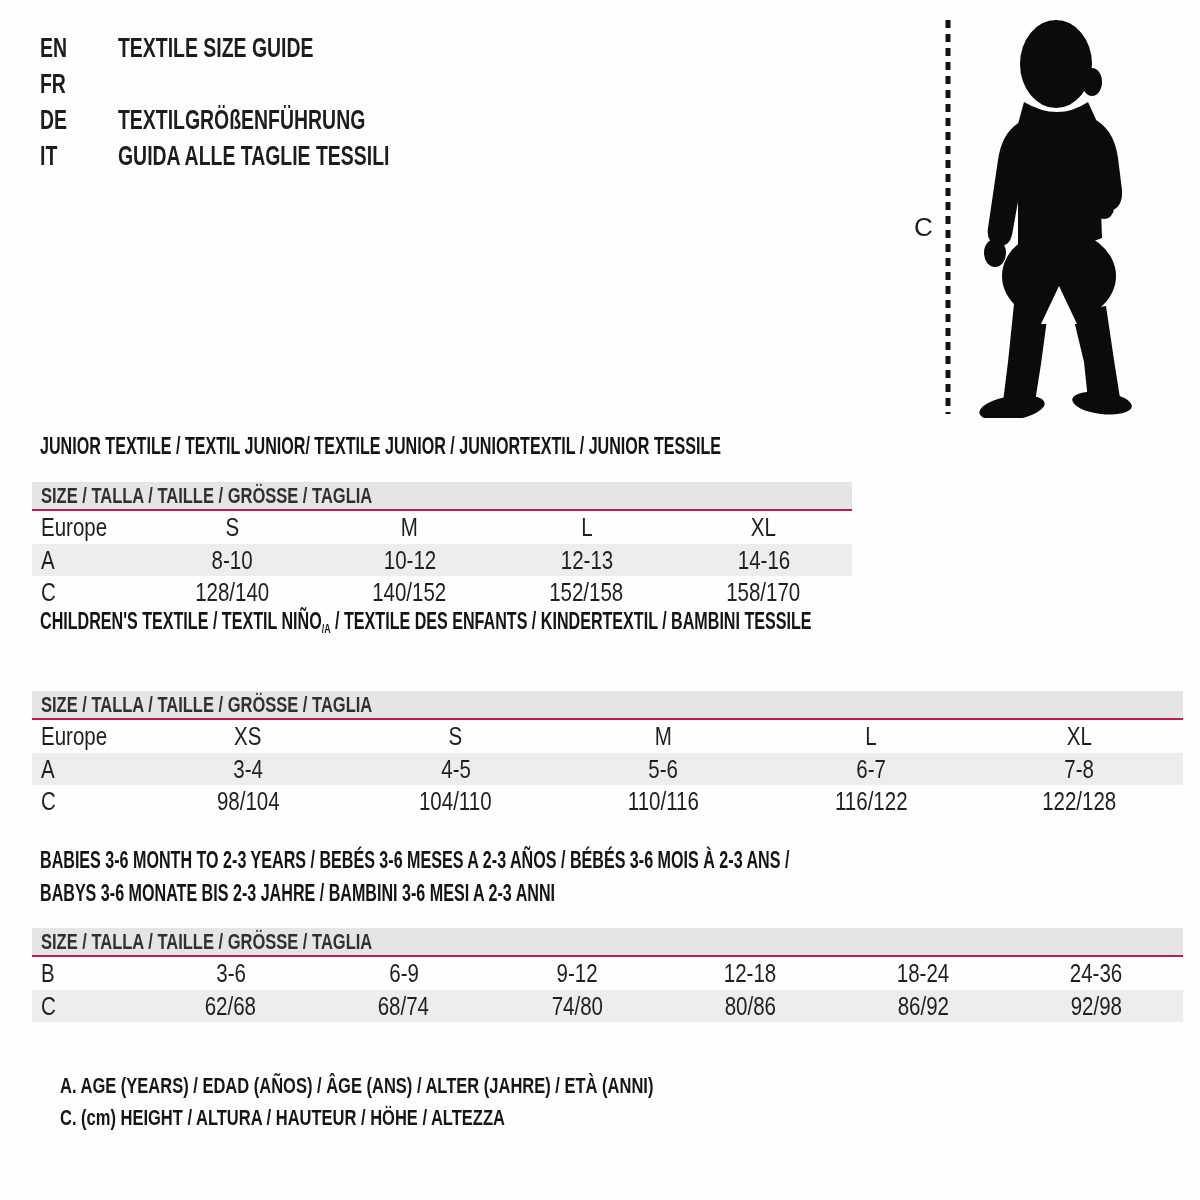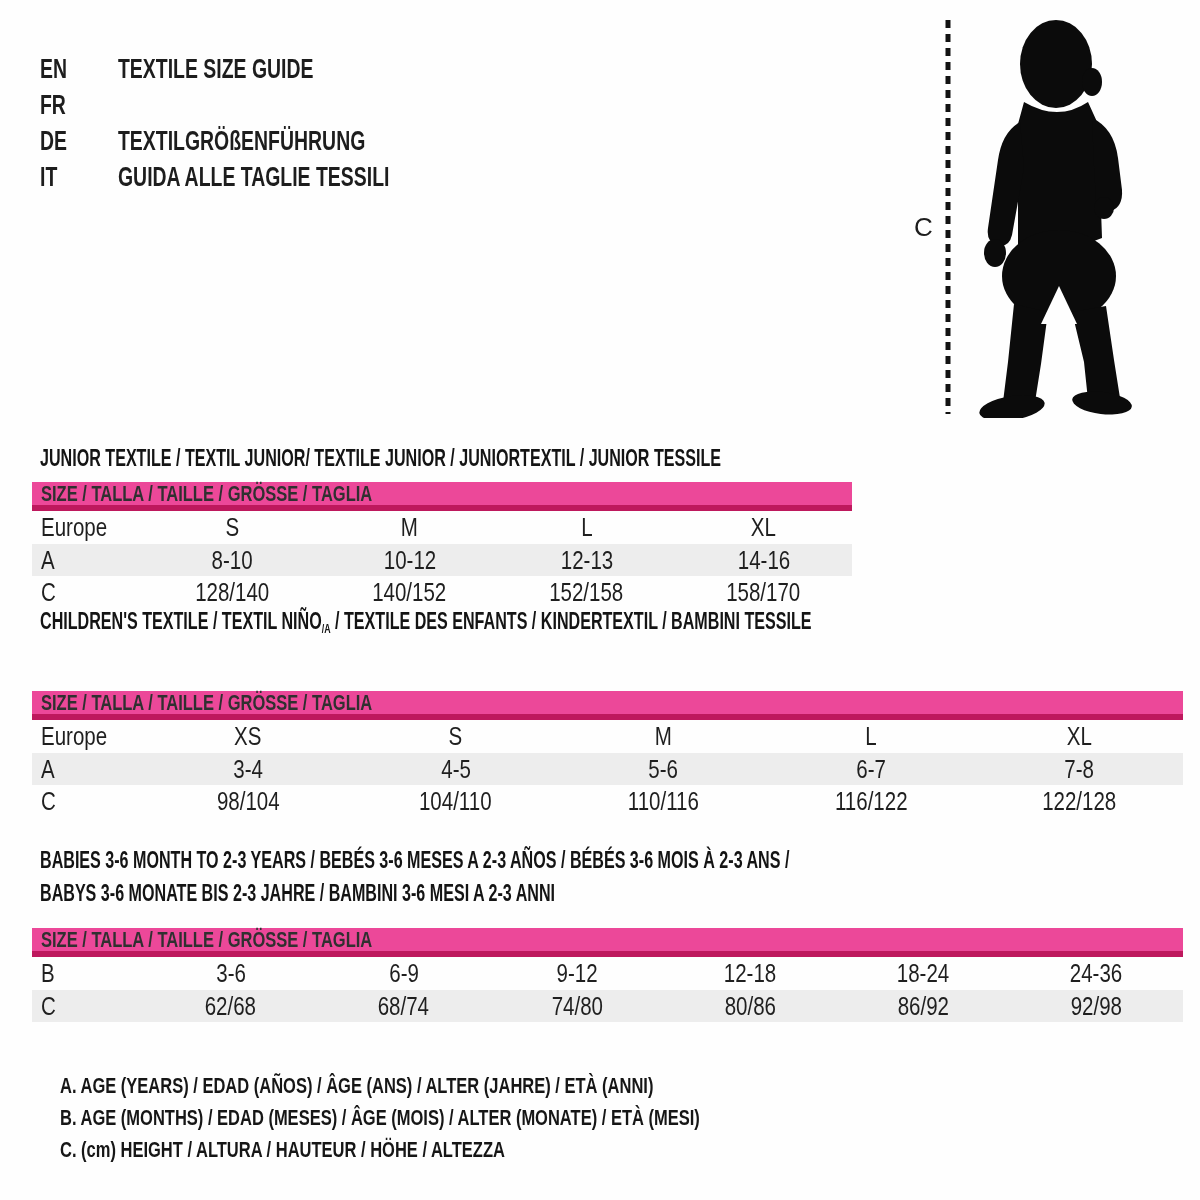--- a/index.html
+++ b/index.html
@@ -5,46 +5,46 @@
   html,body{margin:0;padding:0;background:#fff;}
   .page{
     position:relative;width:1200px;height:1200px;overflow:hidden;
     background:#fefefe;color:#1d1d1d;
     font-family:"Liberation Sans","DejaVu Sans",sans-serif;
   }
   
   .cond{display:inline-block;white-space:nowrap;transform-origin:0 50%;}
 
   
-  .lang-block{position:absolute;left:40px;top:30px;margin-top:21px;}
+  .lang-block{position:absolute;left:40px;top:30px;}
   .lang-row{display:flex;height:36px;align-items:center;}
   .lang-code{width:78px;font-size:27px;font-weight:700;}
   .lang-code .cond,.lang-label .cond{transform:scaleX(0.72);}
   .lang-label{font-size:27px;font-weight:700;}
 
   
   .fig-line{position:absolute;left:942px;top:16px;}
   .fig-baby{position:absolute;left:968px;top:18px;}
   .fig-c{position:absolute;left:914px;top:212px;font-size:26px;font-weight:400;}
 
   
   .sec-title{position:absolute;font-size:23px;font-weight:700;height:26px;line-height:26px;color:#141414;}
   .sec-title .cond{transform:scaleX(0.70);}
   .sub{font-size:0.55em;vertical-align:-0.28em;letter-spacing:0;}
-  .title-junior{left:40px;top:445px;}
+  .title-junior{left:40px;top:433px;}
   .title-children{left:40px;top:608px;}
   .title-babies{left:40px;top:844px;line-height:33px;height:66px;}
 
   
   .tbl{position:absolute;}
   .tbl-junior{left:32px;top:482px;width:820px;}
   .tbl-children{left:32px;top:691px;width:1151px;}
   .tbl-babies{left:32px;top:928px;width:1151px;}
   .tbl-head{
-    background:#ec4899;height:29px;border-bottom:6px solid #be185d;
+    background:#e5e5e5;height:29px;border-bottom:2px solid #be185d;
     display:flex;align-items:center;padding-left:9px;box-sizing:border-box;
   }
   .tbl-head .cond{font-size:22px;font-weight:700;color:#303030;transform:scaleX(0.75);}
   table{width:100%;border-collapse:collapse;table-layout:fixed;}
   td{height:32px;text-align:center;padding:0;vertical-align:middle;}
   tr.size-row td{height:33px;}
   tr.alt td{background:#ededed;}
   td .cond{font-size:25px;font-weight:400;color:#1f1f1f;transform:scaleX(0.82);transform-origin:50% 50%;}
   td.lbl{text-align:left;padding-left:9px;width:112px;}
   td.lbl .cond{transform-origin:0 50%;}
@@ -221,17 +221,16 @@
         <td><span class="cond">80/86</span></td>
         <td><span class="cond">86/92</span></td>
         <td><span class="cond">92/98</span></td>
       </tr>
     </tbody>
       </table>
   </div>
 
   <div class="legend">
     <div class="legend-line"><span class="cond">A. AGE (YEARS) / EDAD (AÑOS) / ÂGE (ANS) / ALTER (JAHRE) / ETÀ (ANNI)</span></div>
-    <div class="legend-line"><span class="cond">B. AGE (MONTHS) / EDAD (MESES) / ÂGE (MOIS) / ALTER (MONATE) / ETÀ (MESI)</span></div>
     <div class="legend-line"><span class="cond">C. (cm) HEIGHT / ALTURA / HAUTEUR / HÖHE / ALTEZZA</span></div>
   </div>
 
 </div>
 
 </body></html>

